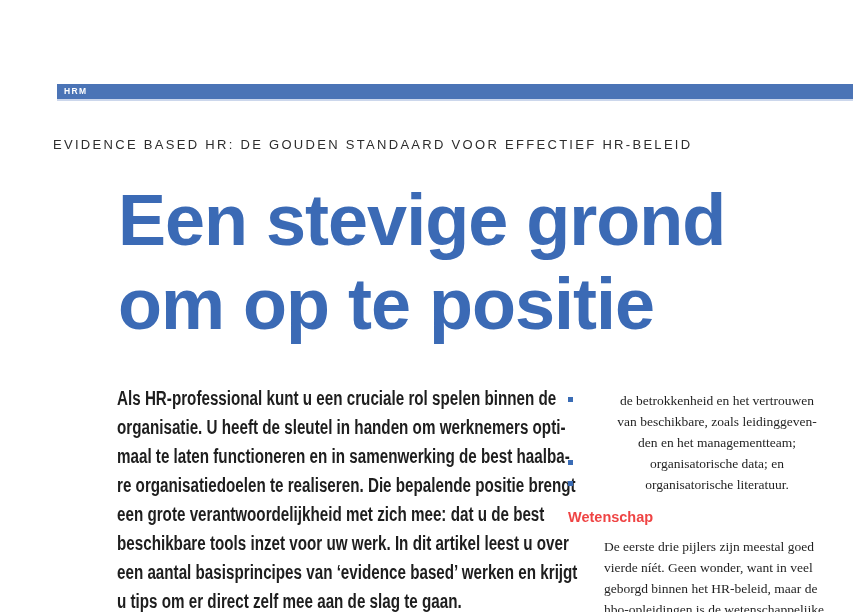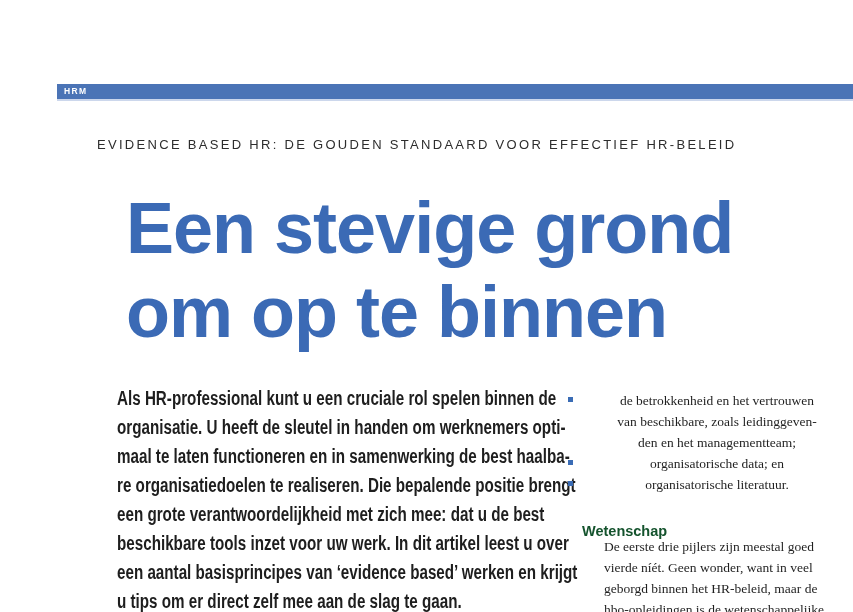--- a/index.html
+++ b/index.html
@@ -39,29 +39,28 @@
 
   
   .kicker {
     position: absolute;
     left: 53px;
     top: 137px;
     font-size: 13px;
     letter-spacing: 2.3px;
     color: #2d2d2d;
     white-space: nowrap;
-    margin-left: 44px;
   }
 
   
   .title {
     position: absolute;
     left: 118px;
     top: 178px;
-    margin: 8px;
+    margin: 0;
     font-size: 72px;
     line-height: 84px;
     font-weight: bold;
     color: #3b6ab5;
     letter-spacing: -1px;
     white-space: nowrap;
   }
   .title-line { display: block; }
 
   
@@ -102,24 +101,24 @@
     height: 5px;
     background: #3a6cb5;
   }
   .pillar-line { white-space: nowrap; }
 
   
   .subheading {
     position: absolute;
     left: 568px;
     top: 509px;
-    margin: 14px;
+    margin: 0;
     font-size: 14.5px;
     font-weight: bold;
-    color: #14532d;
+    color: #ef4444;
     font-family: "Liberation Sans", sans-serif;
     text-align: right;
   }
 
   
   .body-par {
     position: absolute;
     left: 568px;
     top: 536px;
     font-family: "Liberation Serif", serif;
@@ -135,21 +134,21 @@
 <div class="page">
 
   <div class="section-bar">
     <span class="section-label">HRM</span>
   </div>
 
   <div class="kicker">EVIDENCE BASED HR: DE GOUDEN STANDAARD VOOR EFFECTIEF HR-BELEID</div>
 
   <h1 class="title">
     <span class="title-line">Een stevige grond</span>
-    <span class="title-line">om op te binnen</span>
+    <span class="title-line">om op te positie</span>
   </h1>
 
   <div class="intro">
     <div class="intro-line">Als HR-professional kunt u een cruciale rol spelen binnen de</div>
     <div class="intro-line">organisatie. U heeft de sleutel in handen om werknemers opti-</div>
     <div class="intro-line">maal te laten functioneren en in samenwerking de best haalba-</div>
     <div class="intro-line">re organisatiedoelen te realiseren. Die bepalende positie brengt</div>
     <div class="intro-line">een grote verantwoordelijkheid met zich mee: dat u de best</div>
     <div class="intro-line">beschikbare tools inzet voor uw werk. In dit artikel leest u over</div>
     <div class="intro-line">een aantal basisprincipes van ‘evidence based’ werken en krijgt</div>

